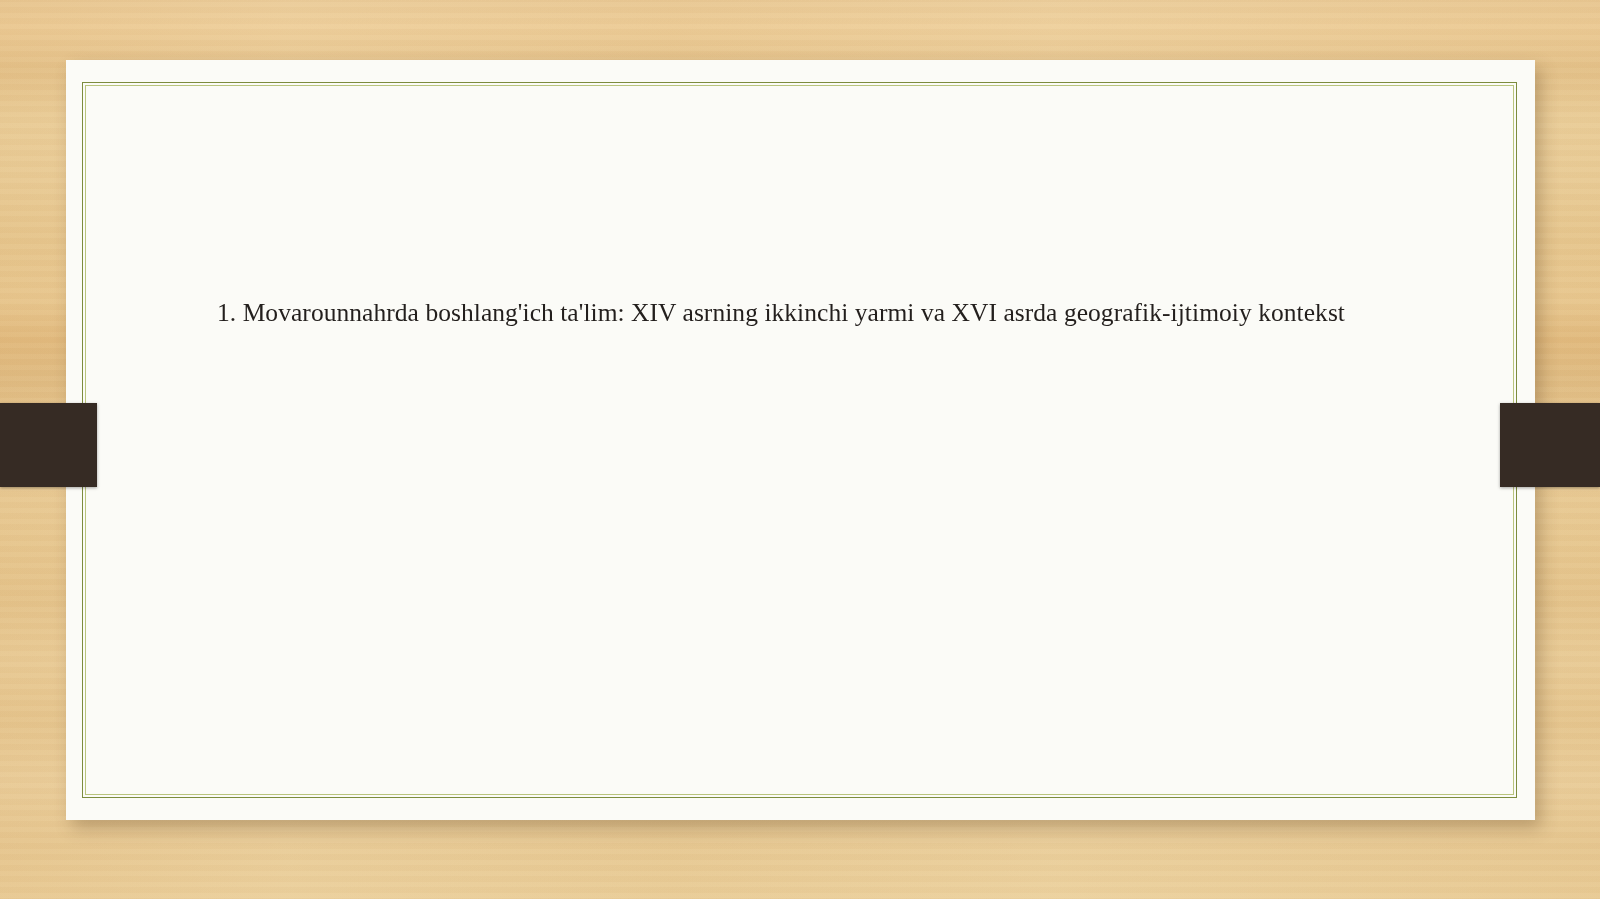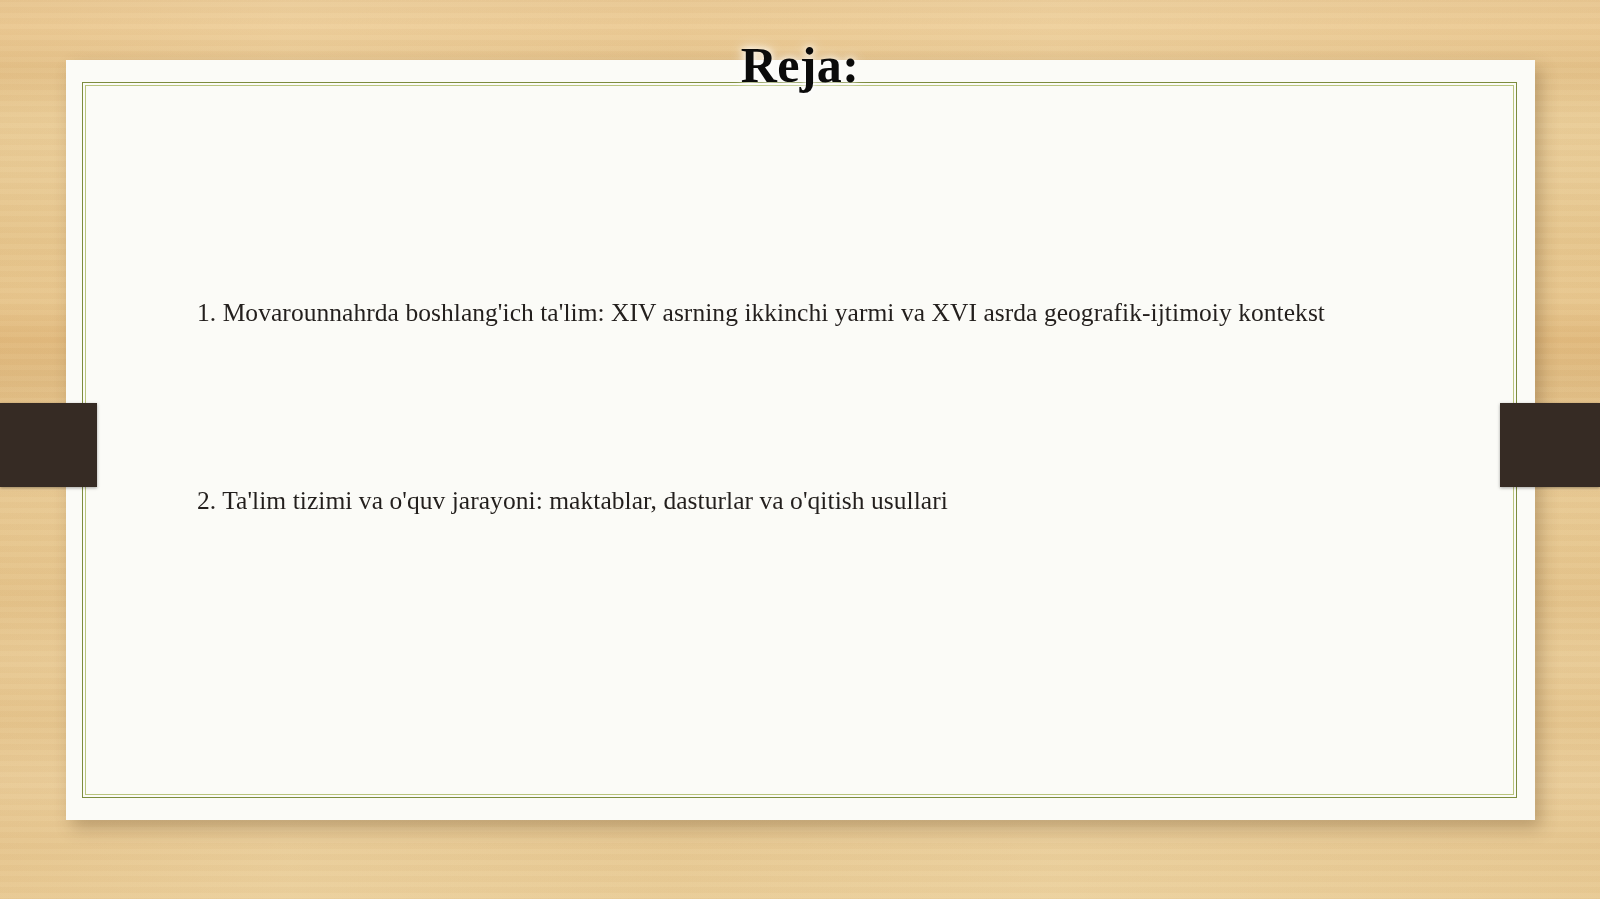--- a/index.html
+++ b/index.html
@@ -131,42 +131,41 @@
     position: absolute;
     left: 131px;
     top: 236px;
     width: 1290px;
   }
   .plan-item {
     font-size: 25.5px;
     line-height: 1.33;
     color: #231f1d;
     letter-spacing: 0.05px;
+    margin-left: 20px;
   }
   .plan-item.i0 { margin-top: 0px;   }
   .plan-item.i1 { margin-top: 154px; }
   .plan-item.i2 { margin-top: 155px; }
 </style>
 </head>
 <body>
 
 <div id="stage">
 
   <div class="backdrop">
     <div class="grain"></div>
   </div>
 
   <div class="slide-card">
     <div class="slide-inner-border"></div>
     <div class="slide-inner-border2"></div>
 
     <div class="body-area">
       <div class="plan-item i0">1. Movarounnahrda boshlang'ich ta'lim: XIV asrning ikkinchi yarmi va XVI asrda geografik-ijtimoiy kontekst</div>
-      <div class="plan-item i1">2. Ta'lim tizimi va o'quv jarayoni: maktablar, dasturlar va o'qitish usullari</div>
     </div>
   </div>
 
   <div class="side-tab left"></div>
   <div class="side-tab right"></div>
 
-  <div class="slide-title">Reja:</div>
 
 </div>
 
 </body></html>

